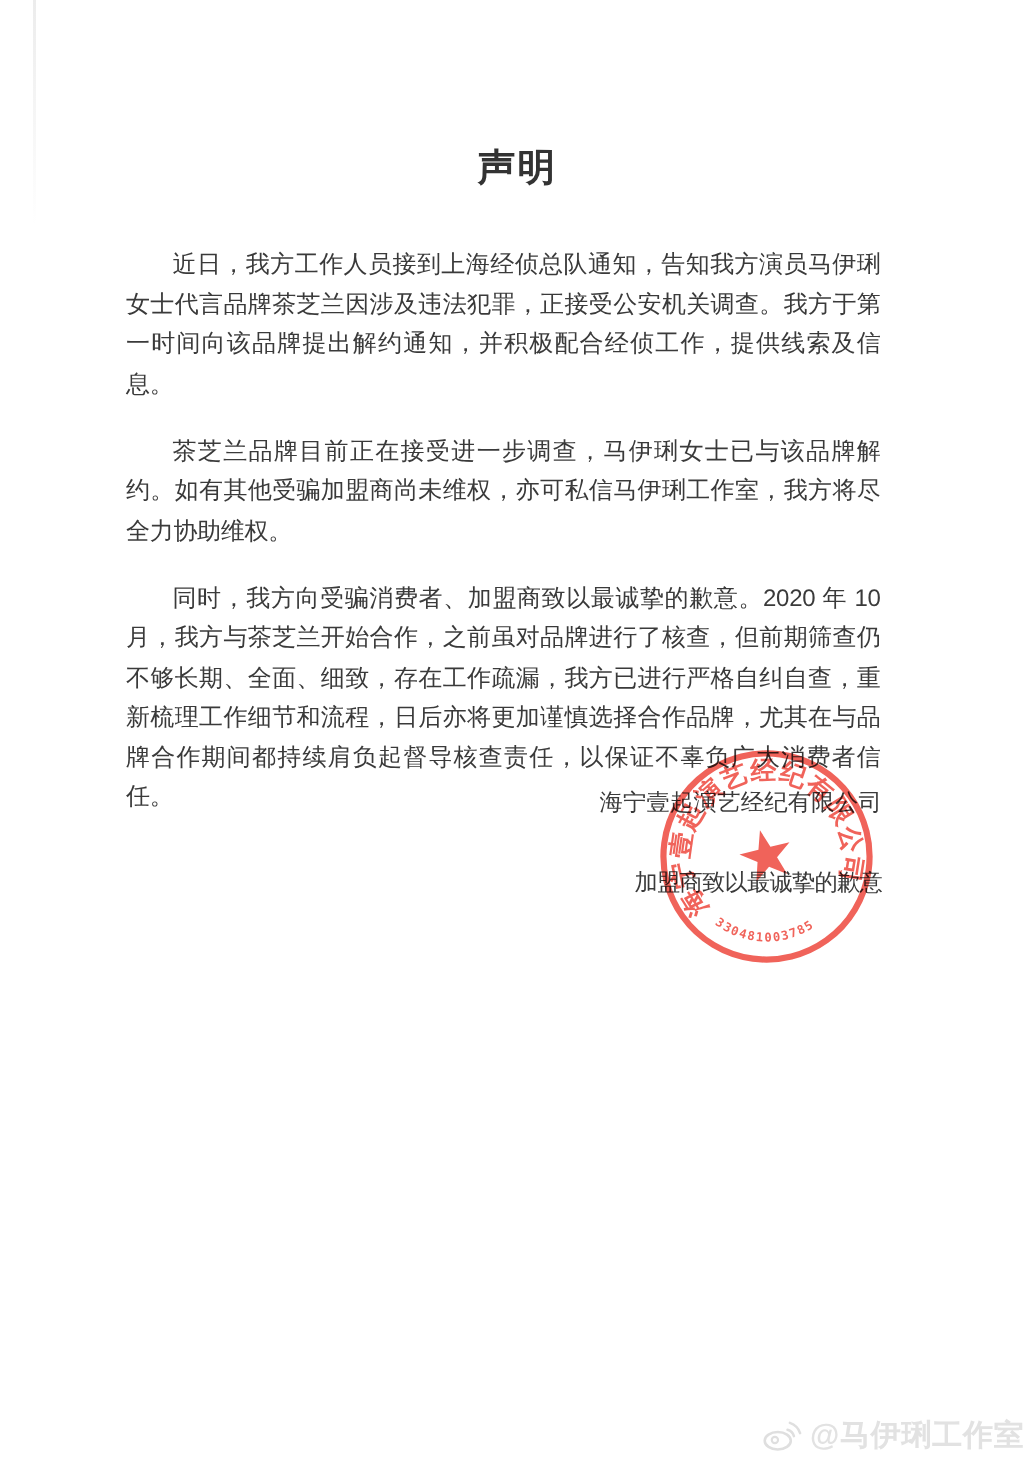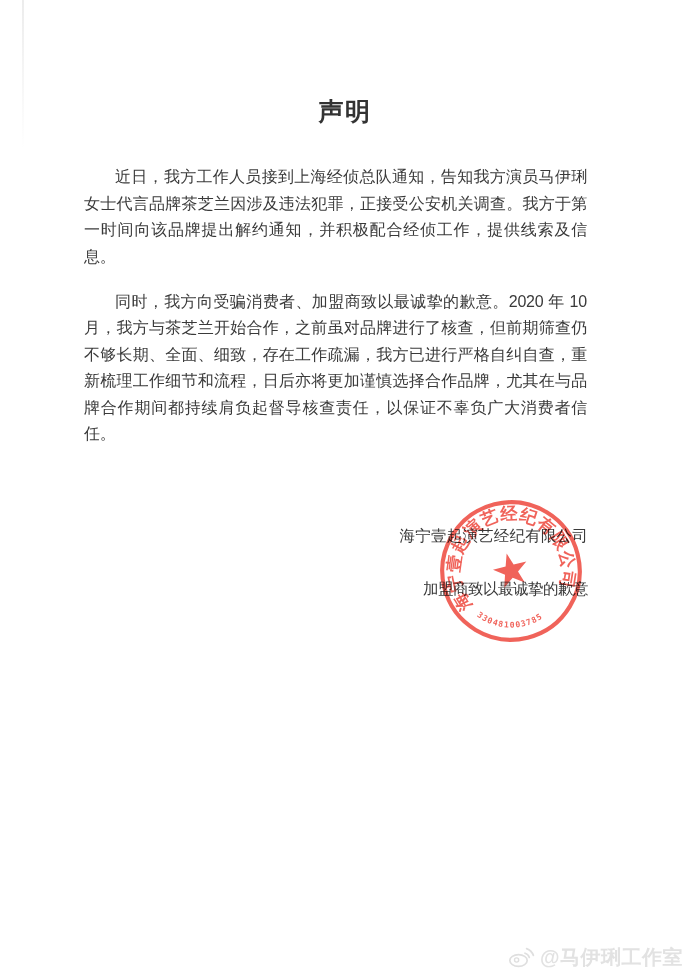--- a/index.html
+++ b/index.html
@@ -70,20 +70,21 @@
 <body>
 
 <div class="scan-artifact"></div>
 
 <main class="doc">
 
   <h1 class="doc-title">声明</h1>
 
   <div class="doc-body">
     <p>近日，我方工作人员接到上海经侦总队通知，告知我方演员马伊琍女士代言品牌茶芝兰因涉及违法犯罪，正接受公安机关调查。我方于第一时间向该品牌提出解约通知，并积极配合经侦工作，提供线索及信息。</p>
+    <p>茶芝兰品牌目前正在接受进一步调查，马伊琍女士已与该品牌解约。如有其他受骗加盟商尚未维权，亦可私信马伊琍工作室，我方将尽全力协助维权。</p>
     <p>同时，我方向受骗消费者、加盟商致以最诚挚的歉意。2020 年 10 月，我方与茶芝兰开始合作，之前虽对品牌进行了核查，但前期筛查仍不够长期、全面、细致，存在工作疏漏，我方已进行严格自纠自查，重新梳理工作细节和流程，日后亦将更加谨慎选择合作品牌，尤其在与品牌合作期间都持续肩负起督导核查责任，以保证不辜负广大消费者信任。</p>
   </div>
 
   <div class="sig-block">
     <div class="sig-company">海宁壹起演艺经纪有限公司</div>
     <div class="sig-date">加盟商致以最诚挚的歉意</div>
   </div>
 
   <div class="seal">
     <svg viewBox="0 0 170 170" xmlns="http://www.w3.org/2000/svg">

